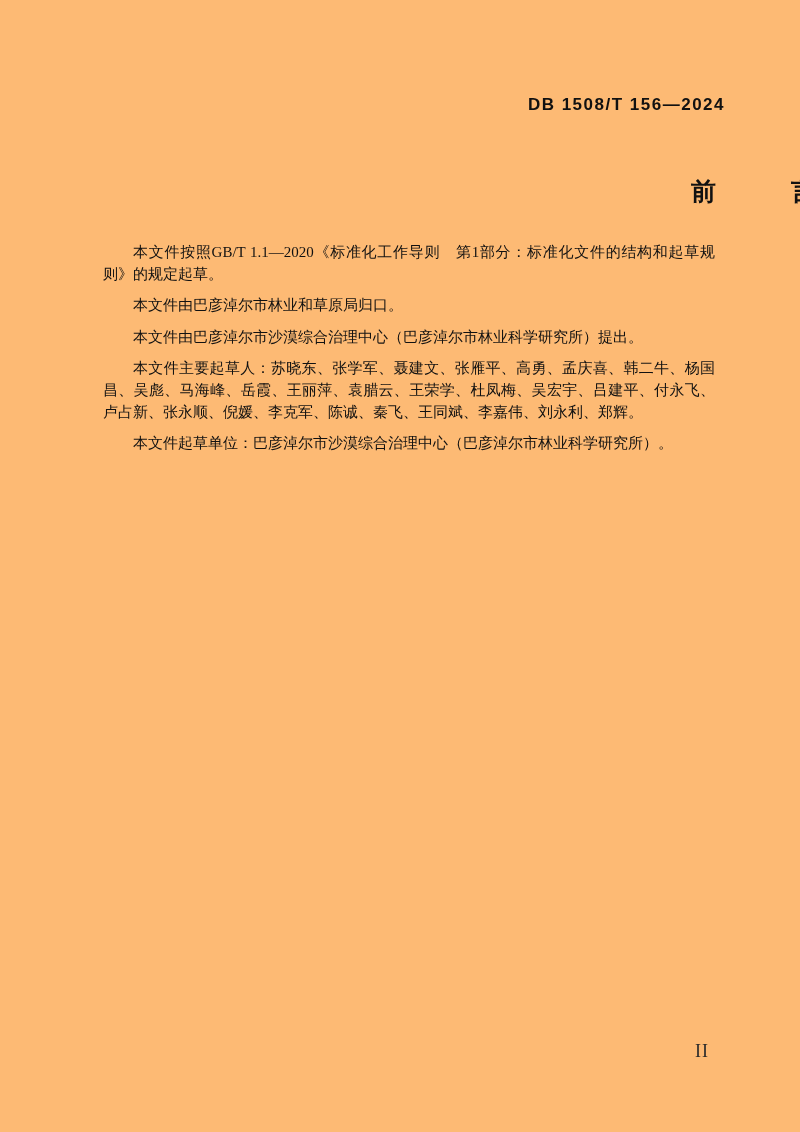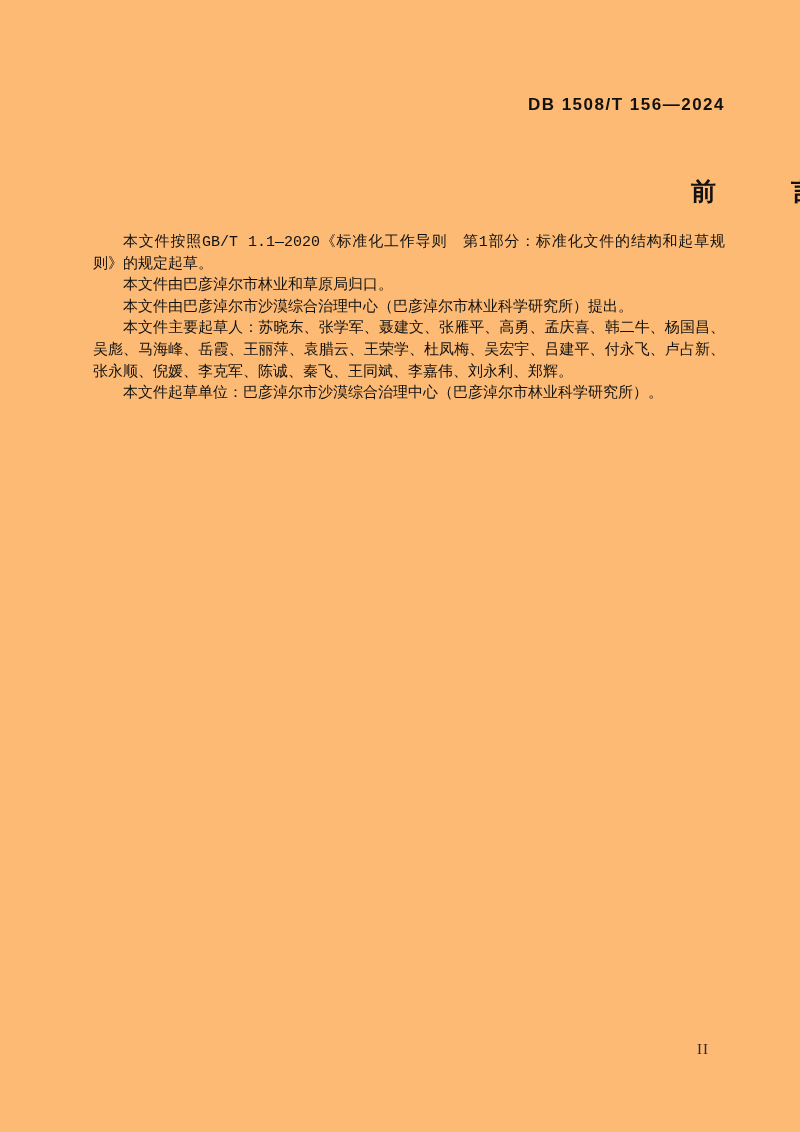--- a/index.html
+++ b/index.html
@@ -45,31 +45,30 @@
     top: 232px;
     left: 93px;
     width: 632px;
     font-size: 15px;
     line-height: 21.6px;
     text-align: justify;
     text-justify: inter-ideograph;
     color: #111111;
   }
   .para {
-    margin: 0;
+    margin: 10px;
     padding: 0;
     text-indent: 2em;
-    font-family: Liberation Mono, monospace;
   }
   .page-number {
     position: absolute;
     top: 1041px;
     right: 91px;
     font-family: "Liberation Serif", serif;
-    font-size: 15px;
+    font-size: 18px;
     letter-spacing: 1px;
     color: #2a2a2a;
   }
 </style>
 </head>
 <body>
 
 <div class="page">
 
   <div class="doc-code">DB 1508/T 156—2024</div>

